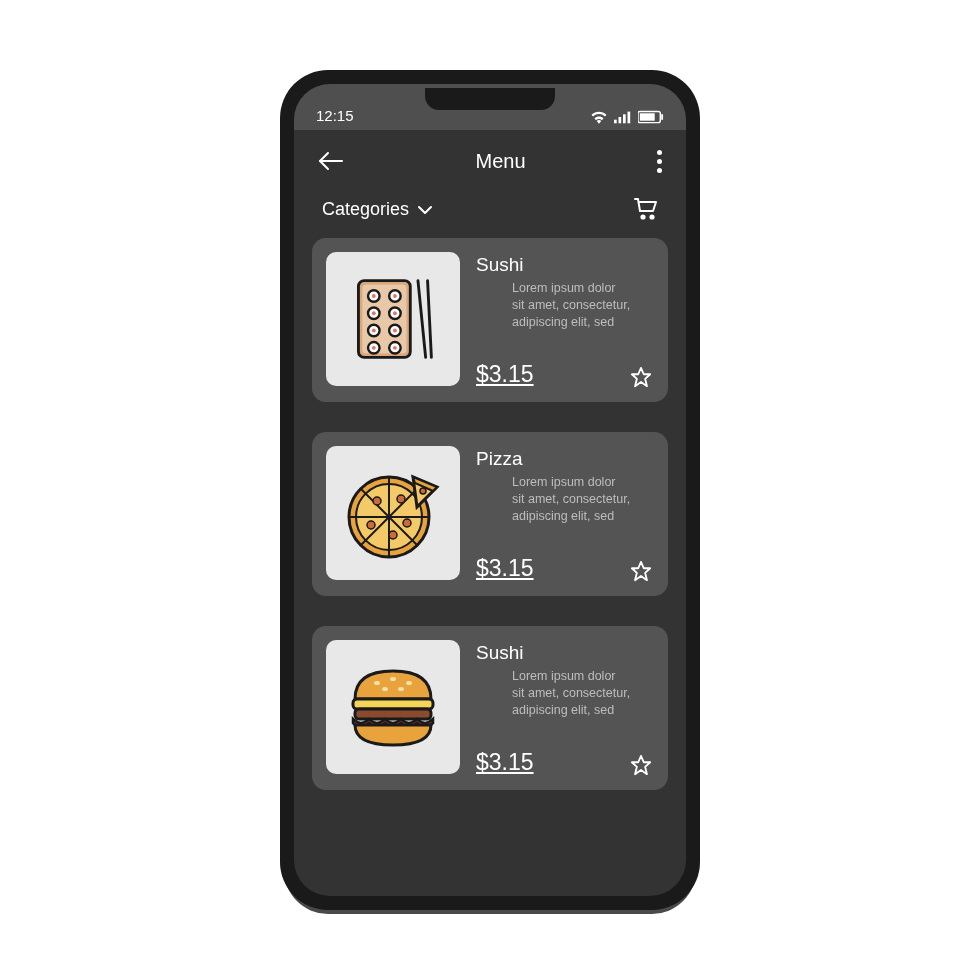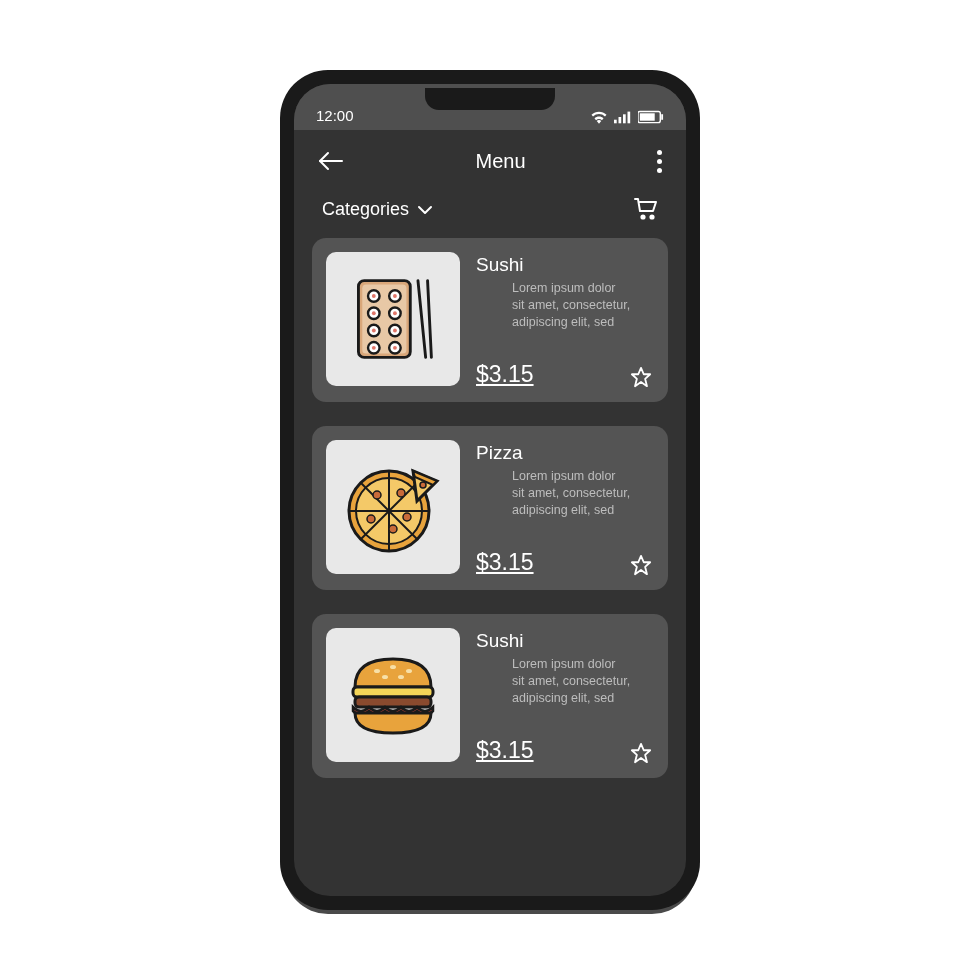--- a/index.html
+++ b/index.html
@@ -70,21 +70,21 @@
     justify-content: space-between;
     padding: 6px 28px 18px;
     color: #fff;
   }
   .categories { display: flex; align-items: center; gap: 8px; font-size: 18px; }
   .list {
     flex: 1;
     padding: 0 18px;
     display: flex;
     flex-direction: column;
-    gap: 24px;
+    gap: 30px;
   }
   .card {
     background: #545454;
     border-radius: 14px;
     display: flex;
     padding: 14px;
     gap: 16px;
     position: relative;
     min-height: 164px;
   }
@@ -109,21 +109,21 @@
   }
   svg { display: block; }
 </style>
 </head>
 <body>
 
 <div class="phone">
   <div class="screen">
 
     <div class="status-bar">
-      <span>12:00</span>
+      <span>12:15</span>
       <div class="status-icons">
         <span>
           <svg width="18" height="14" viewBox="0 0 24 18">
               <path d="M12 18l-3-3.6c1.7-1.7 4.3-1.7 6 0L12 18zm-6-7.2c3.3-3.3 8.7-3.3 12 0l-2 2.4c-2.2-2.2-5.8-2.2-8 0l-2-2.4zM2 6c5.5-5.5 14.5-5.5 20 0l-2 2.4C15.6 4 8.4 4 4 8.4L2 6z"></path>
             </svg>
         </span>
         <span>
           <svg width="18" height="14" viewBox="0 0 20 14">
               <rect x="0" y="10" width="3" height="4"></rect>
               <rect x="5" y="7" width="3" height="7"></rect>

